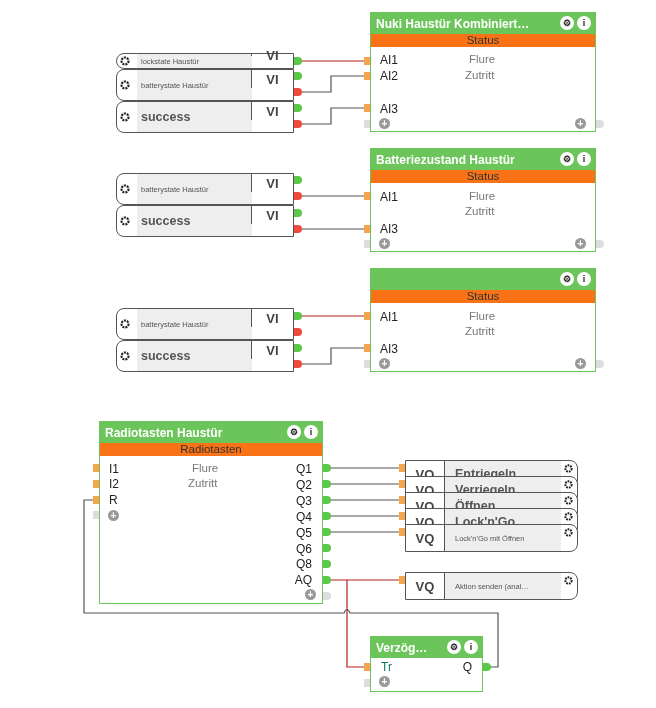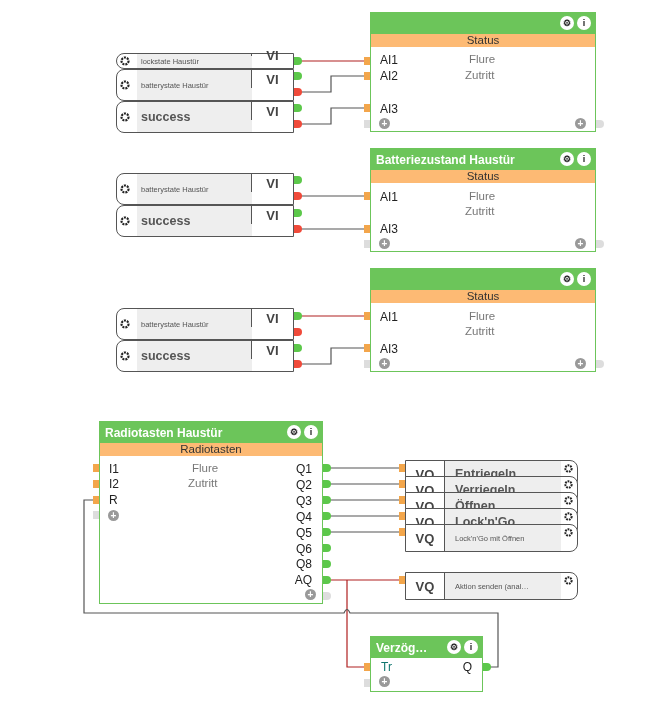--- a/index.html
+++ b/index.html
@@ -12,21 +12,21 @@
   .vi .lbl.big{font-size:12.5px;font-weight:bold;}
   .vi .type{position:absolute;right:0;top:0;bottom:12px;width:41px;border-left:1px solid #555;display:flex;align-items:center;justify-content:center;font-weight:bold;font-size:13px;color:#444;}
   .dot{position:absolute;width:8px;height:8px;border-radius:0 5px 5px 0;}
   .dot.g{background:#5cc84a;}
   .dot.r{background:#f04a3a;}
   .dot.gray{background:#ddd;}
   .blk{position:absolute;border:1.5px solid #6cc55a;background:#fff;box-sizing:border-box;}
   .blk .hdr{height:21px;background:#6cc55a;color:#fff;font-weight:bold;font-size:12px;display:flex;align-items:center;padding-left:5px;position:relative;}
   .blk .hdr .btns{position:absolute;right:4px;top:3px;display:flex;gap:3px;}
   .cbtn{width:14px;height:14px;border-radius:50%;background:#fff;display:flex;align-items:center;justify-content:center;font-size:9px;font-weight:bold;color:#222;}
-  .blk .sub{height:13px;background:#fdba74;text-align:center;font-size:11.5px;color:#333;line-height:13px;}
+  .blk .sub{height:13px;background:#f97316;text-align:center;font-size:11.5px;color:#333;line-height:13px;}
   .pl{position:absolute;font-size:12px;color:#222;}
   .gl{position:absolute;font-size:11.5px;color:#777;}
   .inport{position:absolute;width:6px;height:8px;background:#f3a64b;}
   .inport.gray{background:#ddd;}
   .plus{position:absolute;width:11px;height:11px;border-radius:50%;background:#999;color:#fff;font-size:10px;line-height:11px;text-align:center;font-weight:bold;}
   .vq{position:absolute;height:28px;border:1px solid #555;border-radius:0 8px 8px 0;box-sizing:border-box;background:#fff;text-decoration:underline;}
   .vq .t{position:absolute;left:0;top:0;bottom:0;width:38px;border-right:1px solid #555;font-weight:bold;font-size:13px;color:#444;display:flex;align-items:center;justify-content:center;}
   .vq .n{position:absolute;left:39px;right:16px;top:0;bottom:0;background:#eee;padding-left:10px;display:flex;align-items:center;color:#555;white-space:nowrap;overflow:hidden;}
   .vq .n.big{font-size:12.5px;font-weight:bold;}
   .vq .n.small{font-size:7.5px;}
@@ -82,20 +82,21 @@
   <div class="type">VI</div>
 </div>
 <div class="dot g" style="left:294px;top:57px;"></div>
 <div class="dot g" style="left:294px;top:72px;"></div>
 <div class="dot r" style="left:294px;top:88px;"></div>
 <div class="dot g" style="left:294px;top:104px;"></div>
 <div class="dot r" style="left:294px;top:120px;"></div>
 
 <div class="blk" style="left:370px;top:12px;width:226px;height:120px;">
   <div class="hdr">
+    <span>Nuki Haustür Kombiniert…</span>
     <div class="btns">
         <div class="cbtn">⚙</div>
         <div class="cbtn">i</div>
       </div>
   </div>
   <div class="sub">Status</div>
   <div class="pl" style="left:9px;top:40px;">AI1</div>
   <div class="pl" style="left:9px;top:56px;">AI2</div>
   <div class="pl" style="left:9px;top:89px;">AI3</div>
   <div class="gl" style="left:98px;top:40px;">Flure</div>

